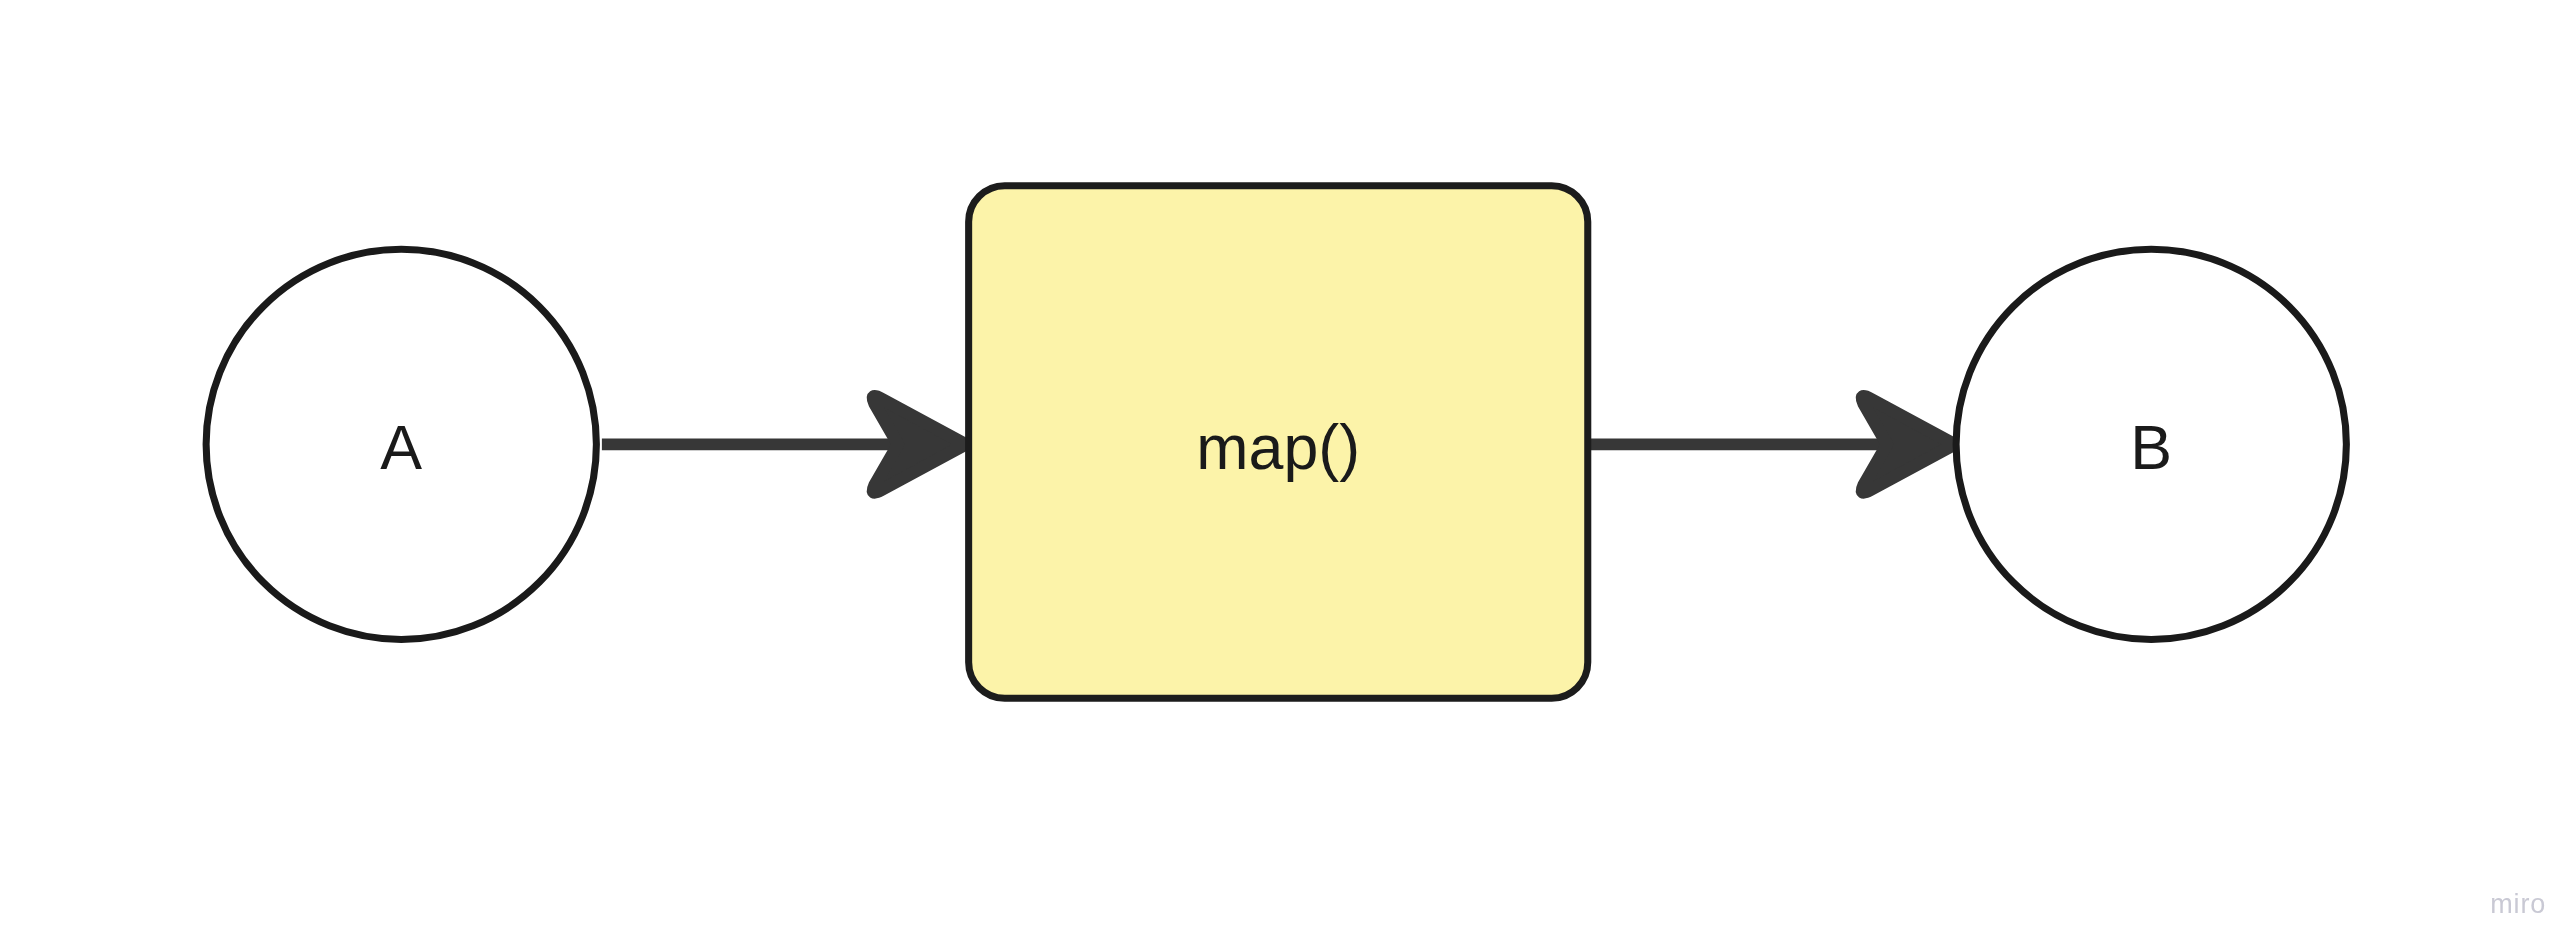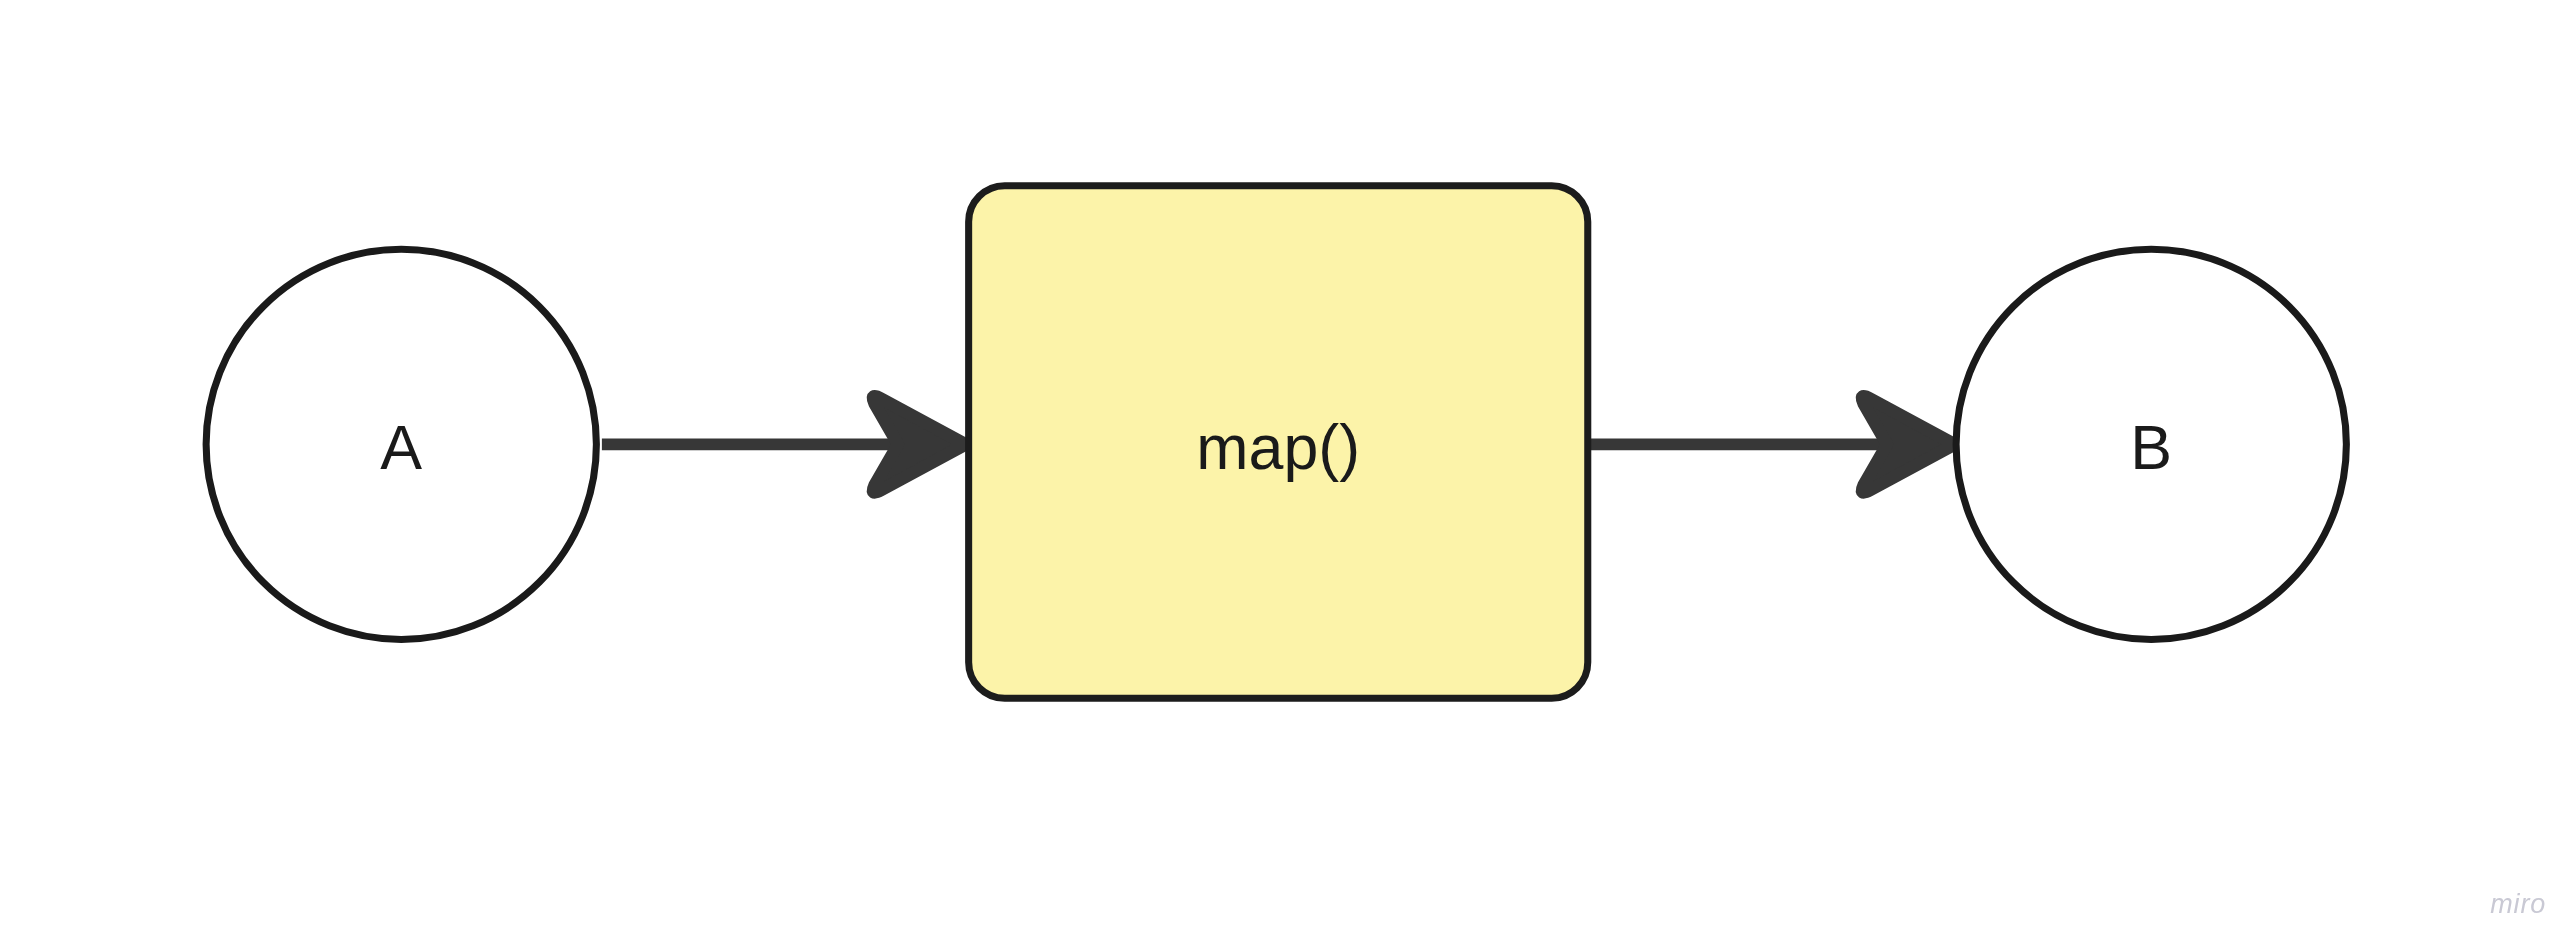--- a/index.html
+++ b/index.html
@@ -45,21 +45,20 @@
   }
   .watermark {
     position: absolute;
     right: 30px;
     bottom: 33px;
     font-family: "Liberation Sans", sans-serif;
     font-size: 27px;
     letter-spacing: 0.8px;
     color: #c9c9d4;
     user-select: none;
-    font-style: italic;
   }
 </style>
 </head>
 <body>
 
 <div id="canvas">
 
   <svg id="diagram-svg" viewBox="0 0 3287 1216" xmlns="http://www.w3.org/2000/svg">
 
     <g>

